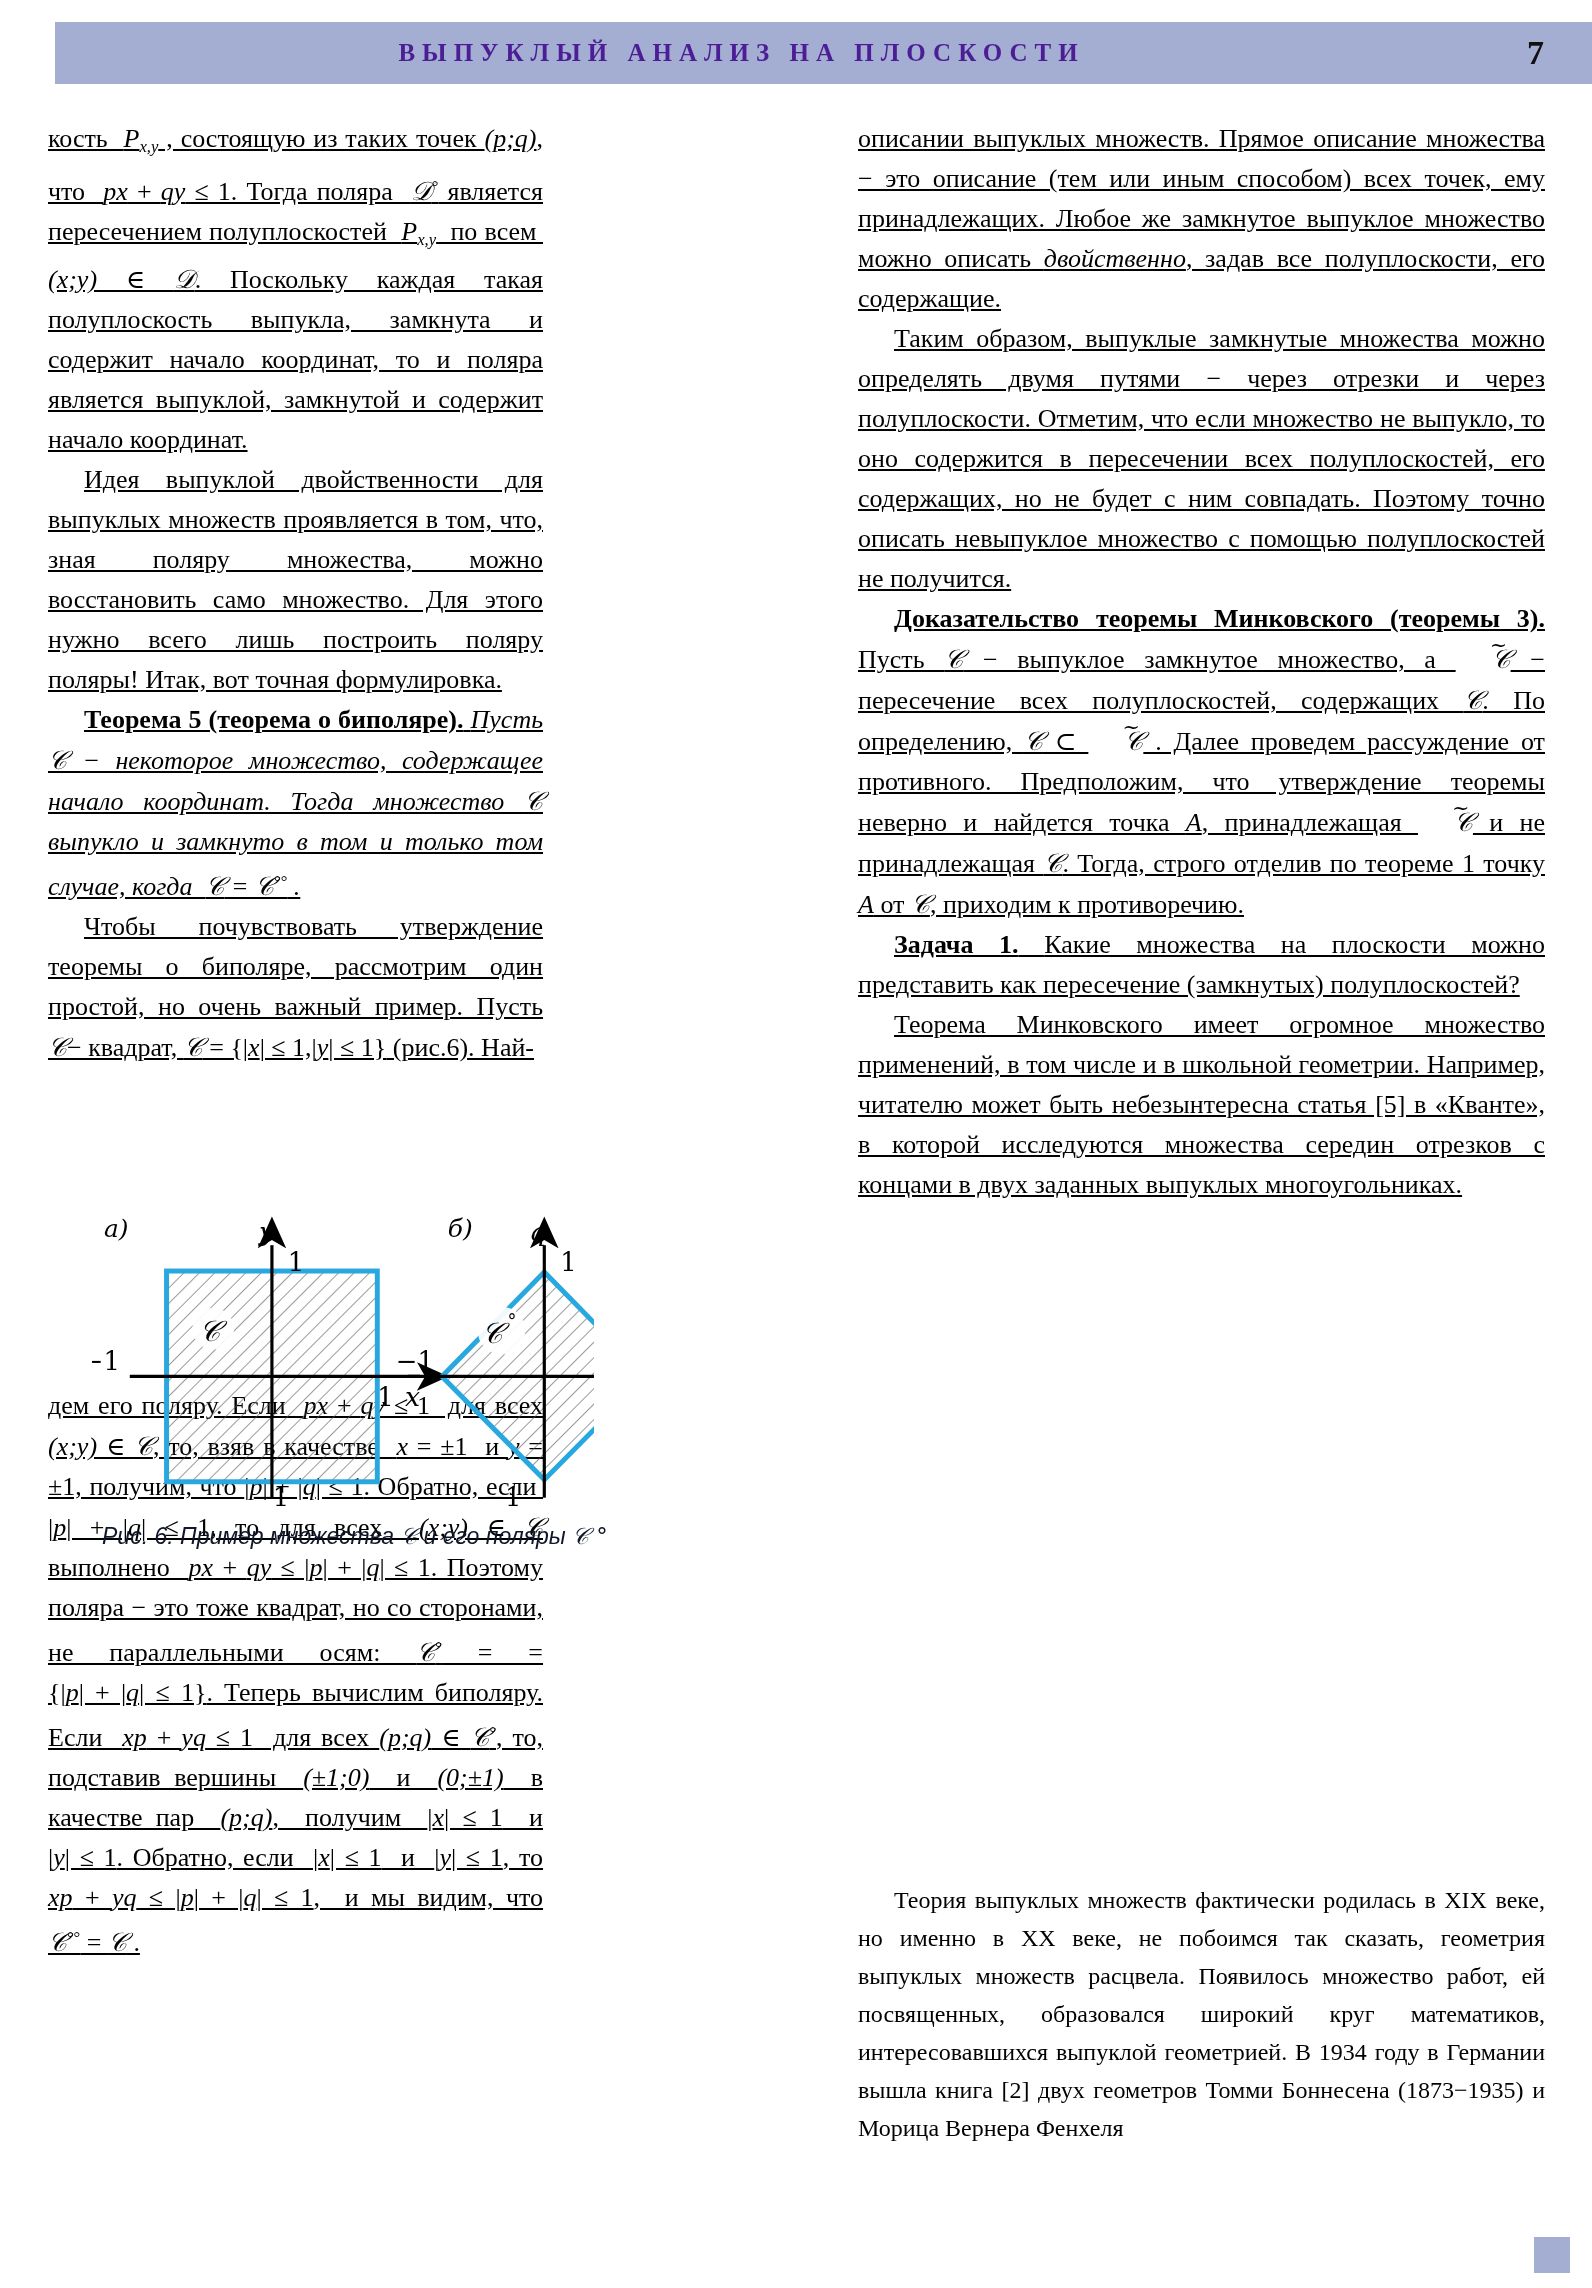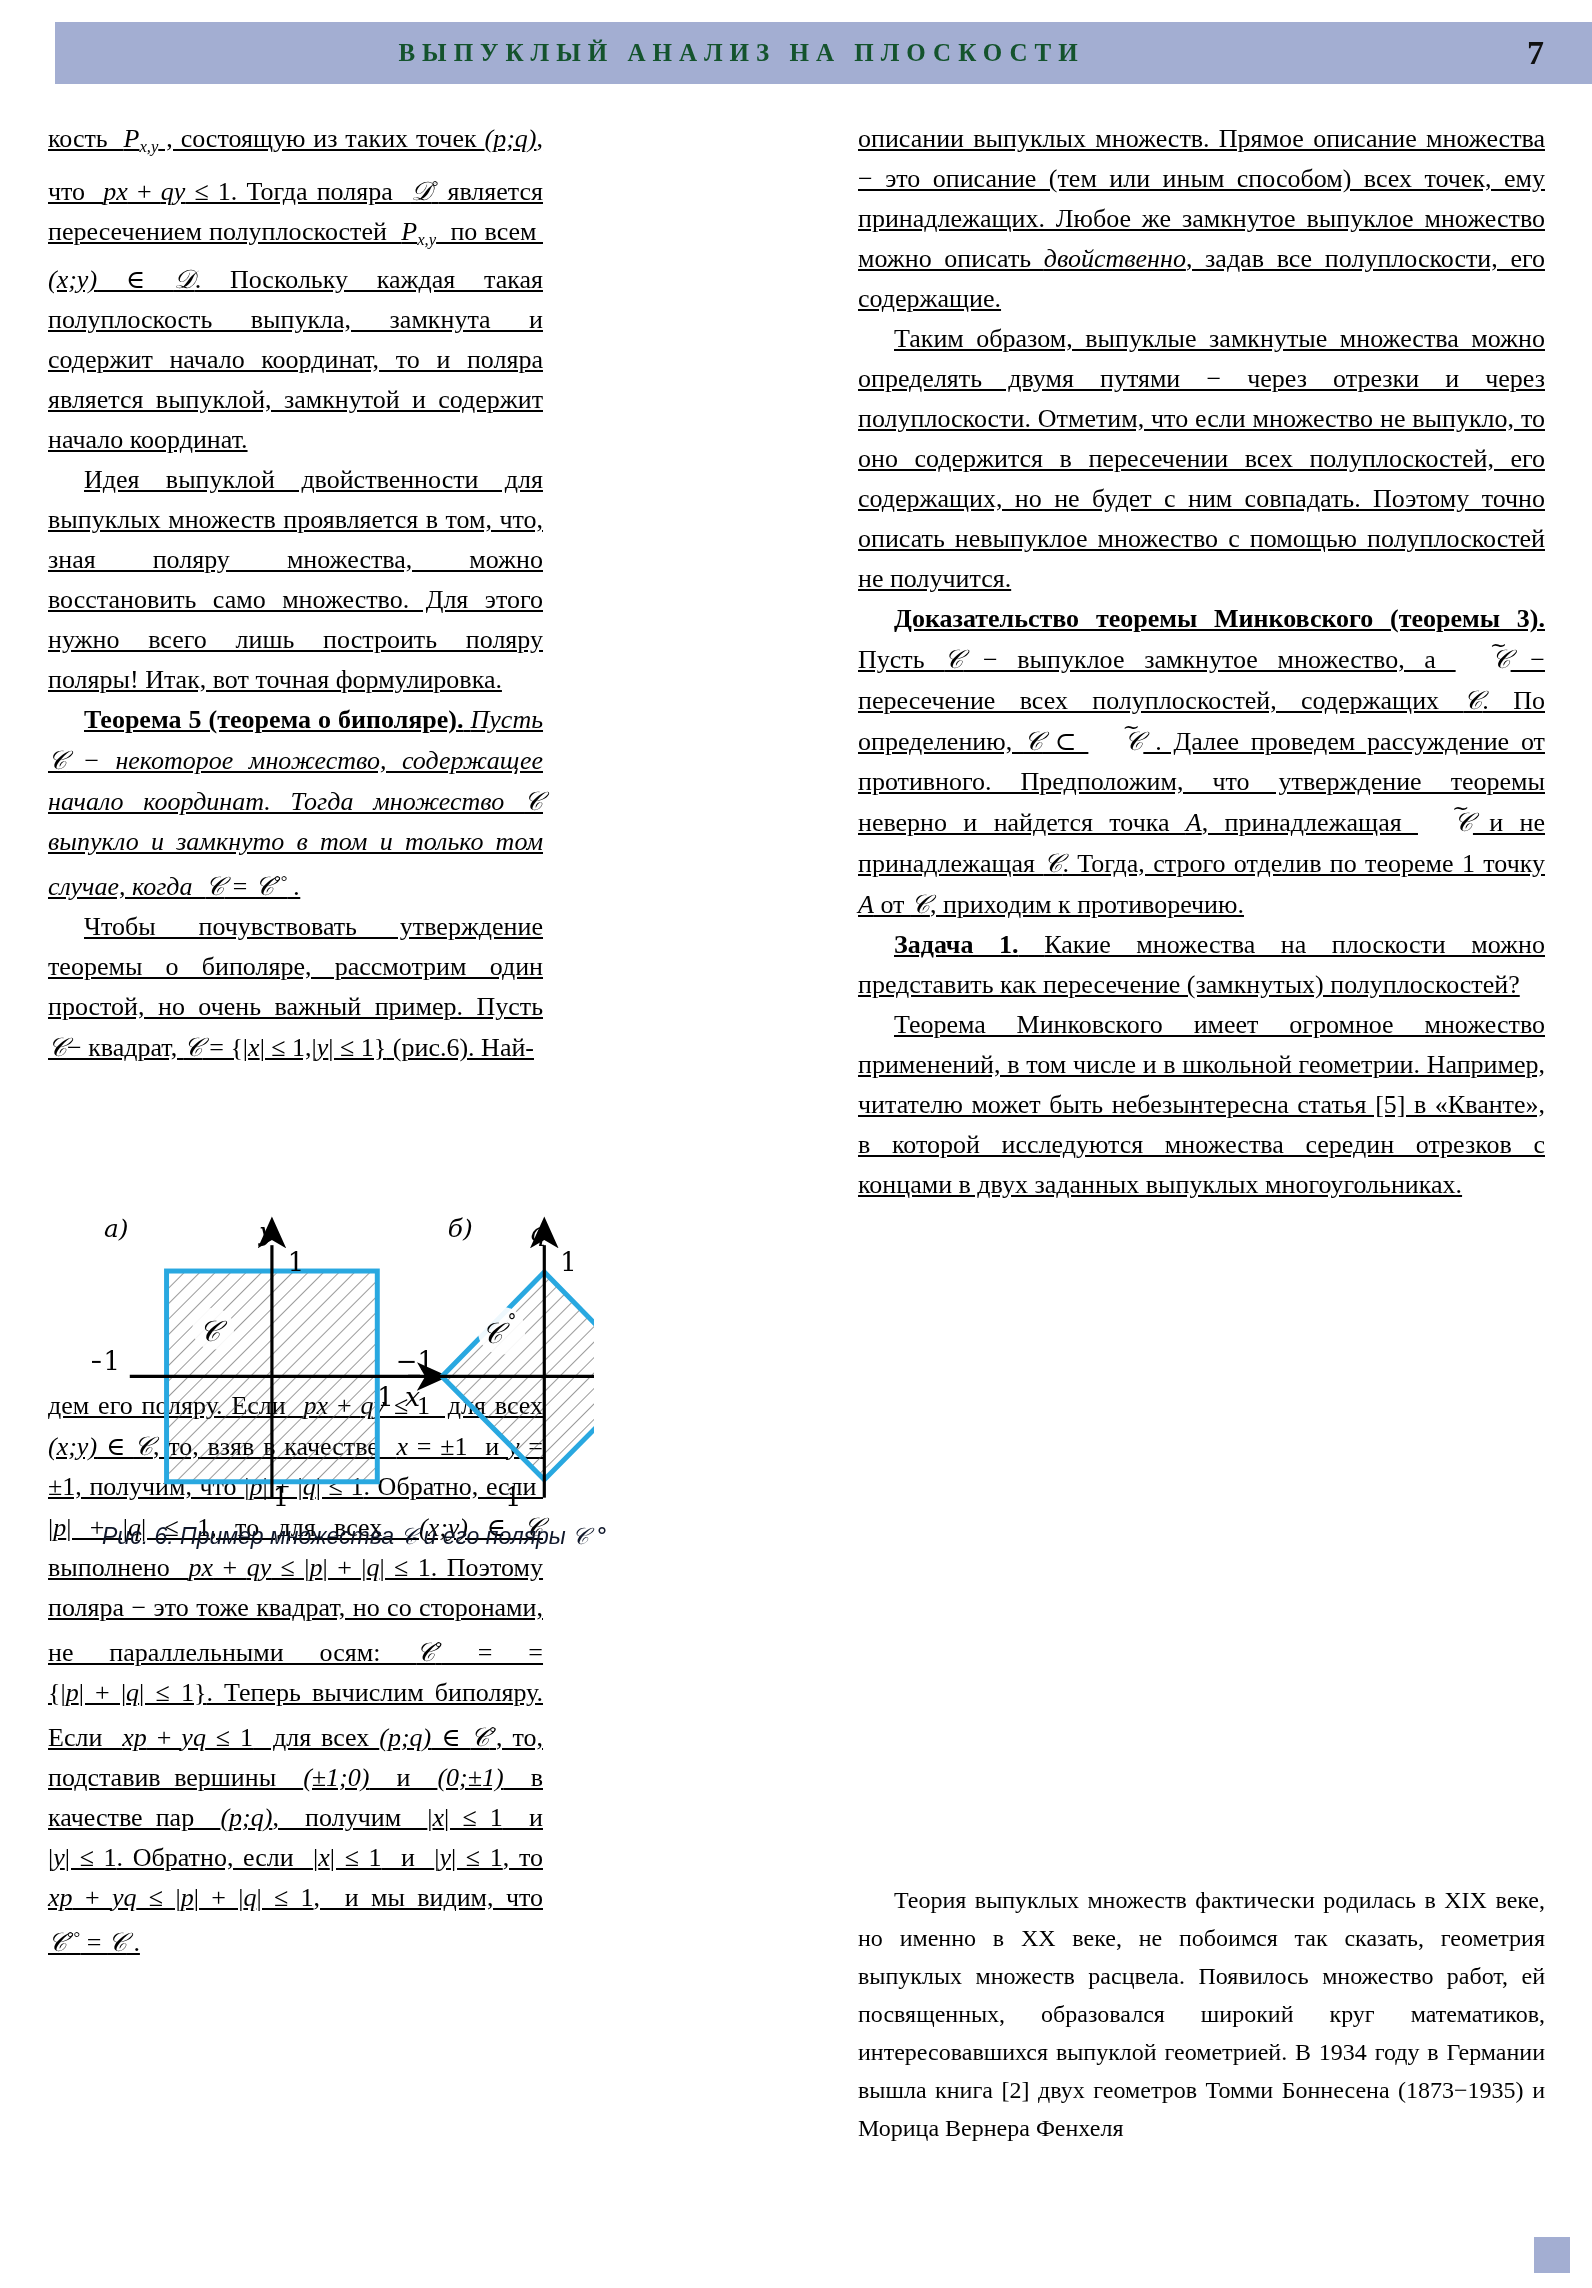--- a/index.html
+++ b/index.html
@@ -16,21 +16,21 @@
   
   .header-band{
     position:absolute;left:55px;top:22px;width:1537px;height:62px;
     background:#a3aed2;
   }
   .header-title{
     position:absolute;left:0;top:0;width:1373px;height:62px;
     display:flex;align-items:center;justify-content:center;
     font-family:"Liberation Serif","DejaVu Serif",serif;
     font-weight:700;font-size:25px;letter-spacing:7px;
-    color:#14532d;
+    color:#4c1d95;
   }
   .header-pageno{
     position:absolute;right:48px;top:0;height:62px;
     display:flex;align-items:center;
     font-weight:700;font-size:34px;color:#111;
   }
 
   
   .col{
     position:absolute;top:119px;

